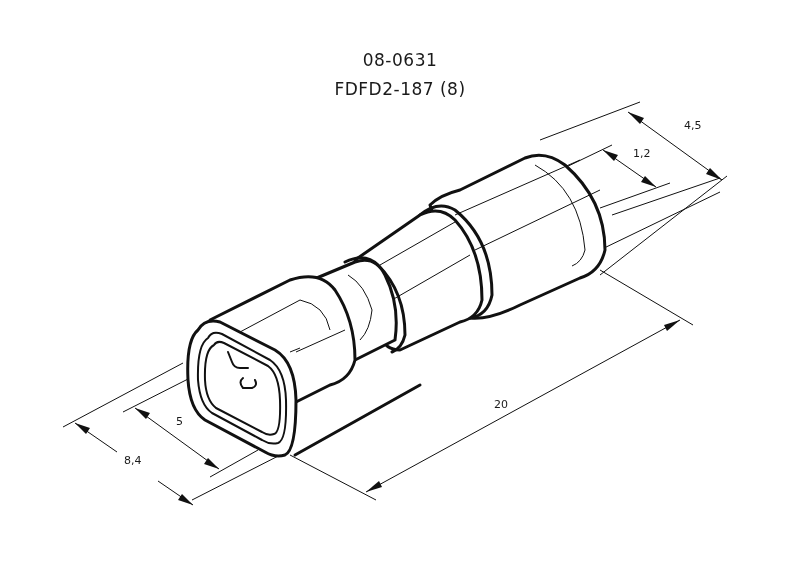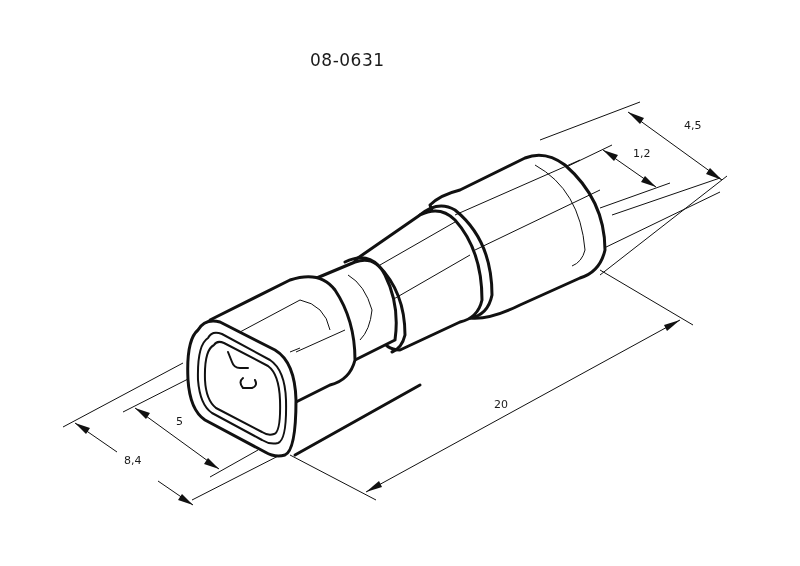--- a/index.html
+++ b/index.html
@@ -1,20 +1,20 @@
 <!DOCTYPE html>
 <html><head>
   <meta charset="utf-8">
   <style>
     html, body { margin: 0; padding: 0; background: #ffffff; }
     body { width: 800px; height: 566px; overflow: hidden; position: relative; }
     .canvas { position: absolute; left: 0; top: 0; width: 800px; height: 566px; }
     .title-block {
       position: absolute; left: 310px; top: 46px; width: 180px;
-      font-family: "DejaVu Sans", sans-serif;
+      text-align: center; font-family: "DejaVu Sans", sans-serif;
       font-size: 17px; line-height: 29px; color: #1a1a1a; letter-spacing: 0.5px;
     }
     .dim-label {
       position: absolute; font-family: "DejaVu Sans", sans-serif;
       font-size: 11px; color: #1a1a1a; line-height: 1;
     }
     svg .thick { stroke: #111; stroke-width: 3; fill: none; stroke-linejoin: round; stroke-linecap: round; }
     svg .mid { stroke: #111; stroke-width: 2; fill: none; stroke-linejoin: round; stroke-linecap: round; }
     svg .thin { stroke: #111; stroke-width: 1; fill: none; }
     svg .fillw { fill: #fff; }
@@ -96,20 +96,21 @@
       <path class="mid" d="M214,345 Q217,340 224,343 L268,366 Q279,374 280,400 Q281,432 274,434 Q268,436 262,432 L216,408 Q206,400 205,380 Q204,350 214,345 Z"></path>
 
       <path class="mid" d="M228,352 L232,362 Q234,368 240,368 L248,368"></path>
       <path class="mid" d="M243,378 Q238,382 243,388 L252,388 Q258,386 255,380"></path>
       <line class="thick" x1="295" y1="455" x2="420" y2="385"></line>
     </g>
   </svg>
 
   <div class="title-block">
     <div>08-0631</div>
+    <div>FDFD2-187 (8)</div>
   </div>
 
   <div class="dim-label" style="left:684px; top:120px;">4,5</div>
   <div class="dim-label" style="left:633px; top:148px;">1,2</div>
   <div class="dim-label" style="left:494px; top:399px;">20</div>
   <div class="dim-label" style="left:176px; top:416px;">5</div>
   <div class="dim-label" style="left:124px; top:455px;">8,4</div>
 </div>
 
 </body></html>

